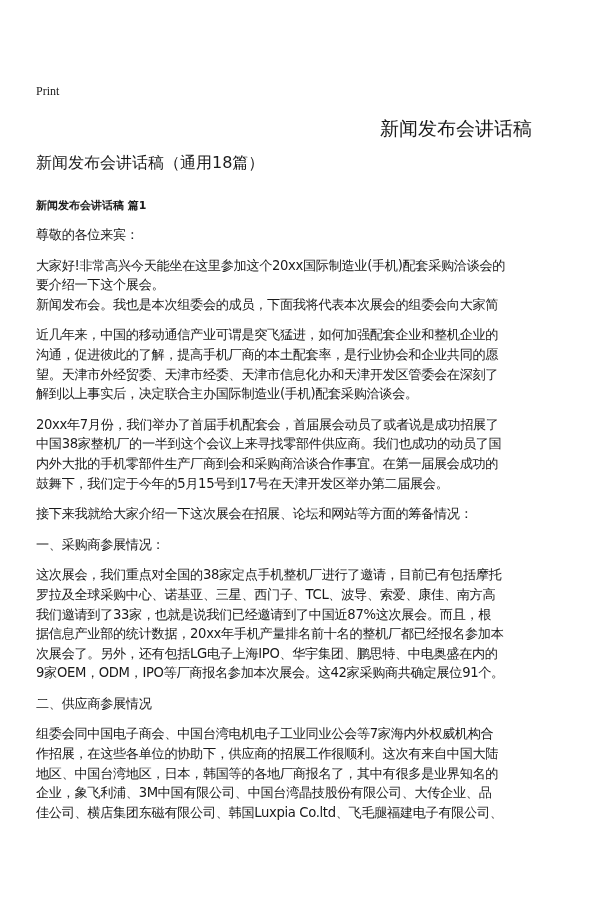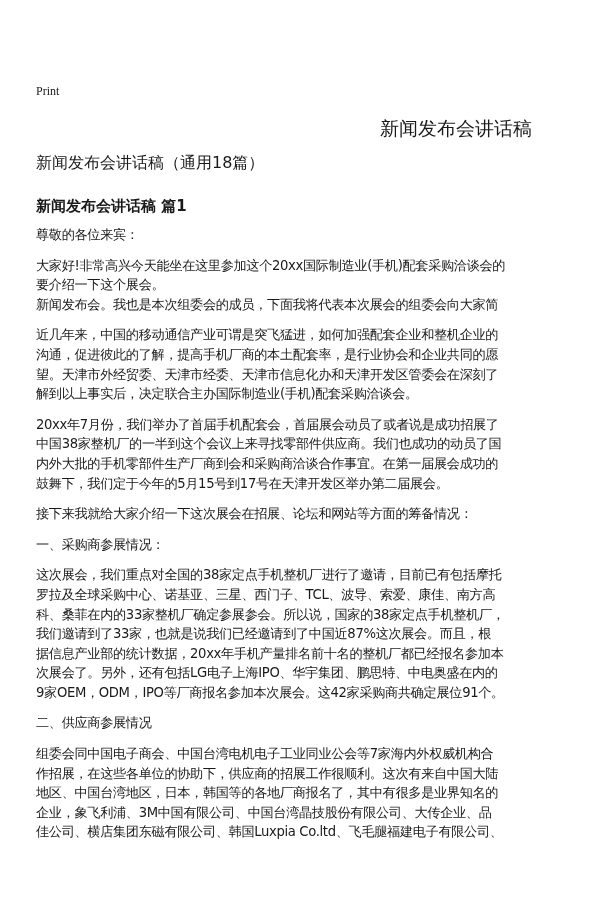--- a/index.html
+++ b/index.html
@@ -2,21 +2,21 @@
 <html><head>
 <meta charset="utf-8">
 <style>
   html, body { margin:0; padding:0; background:#fff; }
   body { width:600px; height:899px; overflow:hidden; position:relative; color:#1a1a1a;
          font-family:"DejaVu Sans", "Liberation Sans", sans-serif; }
   .page { position:absolute; left:36px; top:82px; width:496px; }
   .print { font-family:"Liberation Serif", serif; font-size:12px; height:18px; line-height:18px; margin-bottom:15px; }
   .title { text-align:right; font-size:19px; line-height:26px; margin-bottom:12px; }
   .subtitle { font-size:16px; line-height:20px; margin-bottom:23px; }
-  .heading { font-size:15px; line-height:20px; font-weight:bold; margin-bottom:9px; }
+  .heading { font-size:11px; line-height:20px; font-weight:bold; margin-bottom:9px; }
   .para { font-size:13.2px; line-height:19.6px; margin-bottom:11px; letter-spacing:-0.35px; text-align:justify; }
   .para .ln { display:block; white-space:nowrap; }
 </style>
 </head>
 <body>
 
 <div class="page">
   <div class="print">Print</div>
   <div class="title">新闻发布会讲话稿</div>
   <div class="subtitle">新闻发布会讲话稿（通用18篇）</div>
@@ -47,21 +47,20 @@
     <span class="ln">接下来我就给大家介绍一下这次展会在招展、论坛和网站等方面的筹备情况：</span>
   </div>
 
   <div class="para">
     <span class="ln">一、采购商参展情况：</span>
   </div>
 
   <div class="para">
     <span class="ln">这次展会，我们重点对全国的38家定点手机整机厂进行了邀请，目前已有包括摩托</span>
     <span class="ln">罗拉及全球采购中心、诺基亚、三星、西门子、TCL、波导、索爱、康佳、南方高</span>
-    <span class="ln">科、桑菲在内的33家整机厂确定参展参会。所以说，国家的38家定点手机整机厂，</span>
     <span class="ln">我们邀请到了33家，也就是说我们已经邀请到了中国近87%这次展会。而且，根</span>
     <span class="ln">据信息产业部的统计数据，20xx年手机产量排名前十名的整机厂都已经报名参加本</span>
     <span class="ln">次展会了。另外，还有包括LG电子上海IPO、华宇集团、鹏思特、中电奥盛在内的</span>
     <span class="ln">9家OEM，ODM，IPO等厂商报名参加本次展会。这42家采购商共确定展位91个。</span>
   </div>
 
   <div class="para">
     <span class="ln">二、供应商参展情况</span>
   </div>
 

